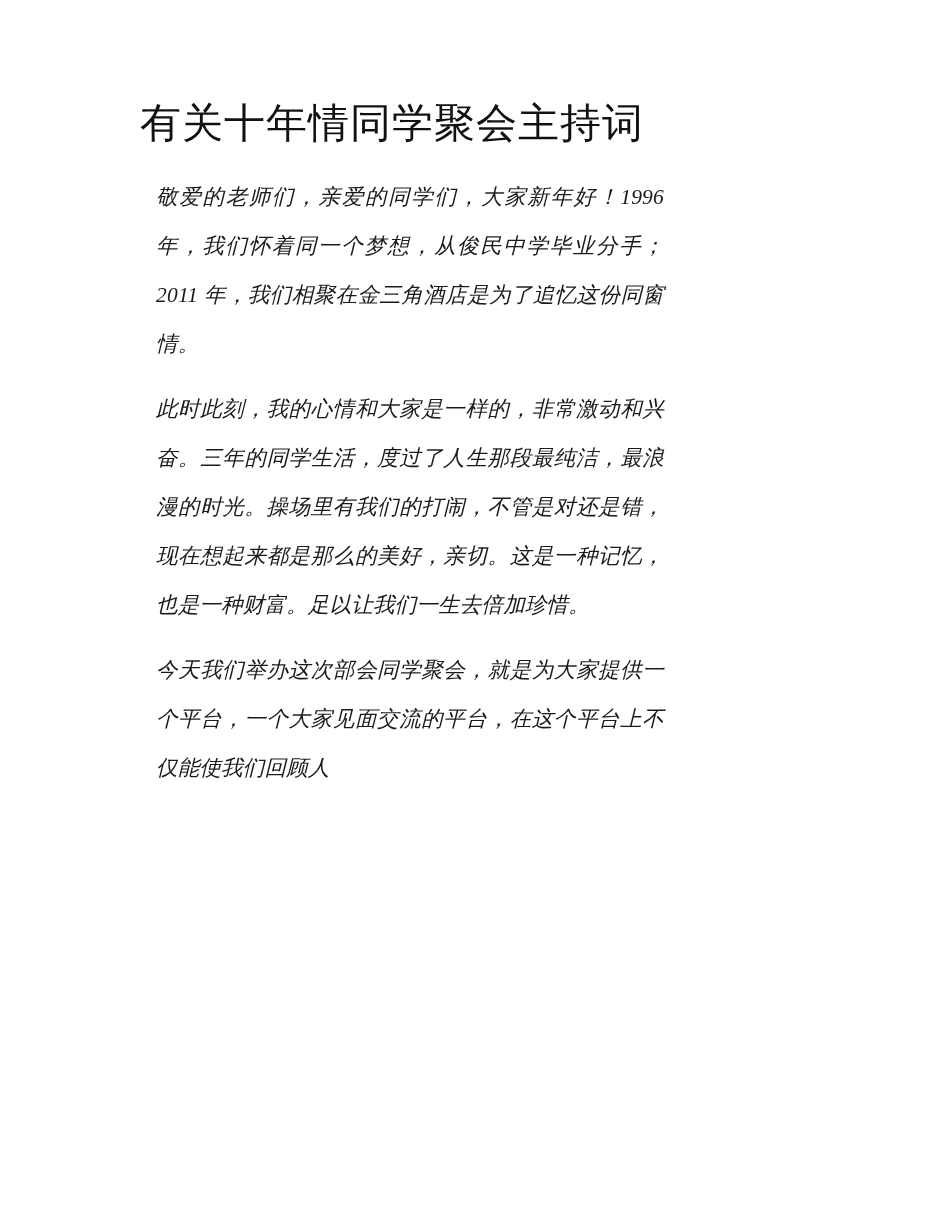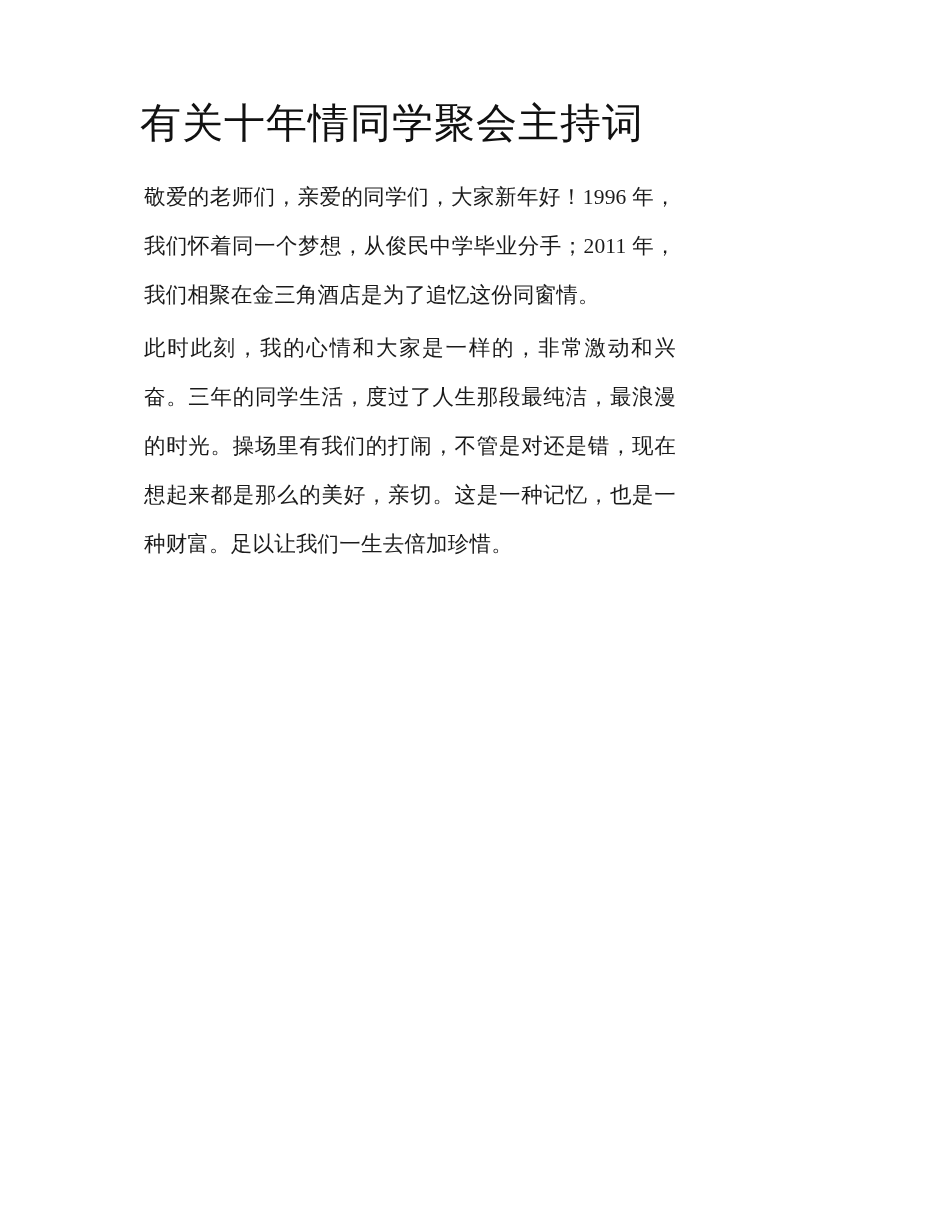--- a/index.html
+++ b/index.html
@@ -32,27 +32,29 @@
     color: #111111;
   }
   .doc-body {
     font-size: 21.5px;
     line-height: 49px;
     text-align: justify;
     text-justify: inter-ideograph;
     color: #1a1a1a;
   }
   .para {
-    margin: 4px;
+    margin: 16px;
     text-indent: 0;
     letter-spacing: 0.2px;
+    font-style: italic;
   }
 </style>
 </head>
 <body>
 
 <div class="page">
   <h1 class="doc-title">有关十年情同学聚会主持词</h1>
   <div class="doc-body">
     <p class="para">敬爱的老师们，亲爱的同学们，大家新年好！1996 年，我们怀着同一个梦想，从俊民中学毕业分手；2011 年，我们相聚在金三角酒店是为了追忆这份同窗情。</p>
     <p class="para">此时此刻，我的心情和大家是一样的，非常激动和兴奋。三年的同学生活，度过了人生那段最纯洁，最浪漫的时光。操场里有我们的打闹，不管是对还是错，现在想起来都是那么的美好，亲切。这是一种记忆，也是一种财富。足以让我们一生去倍加珍惜。</p>
+    <p class="para">今天我们举办这次部会同学聚会，就是为大家提供一个平台，一个大家见面交流的平台，在这个平台上不仅能使我们回顾人</p>
   </div>
 </div>
 
 </body></html>

